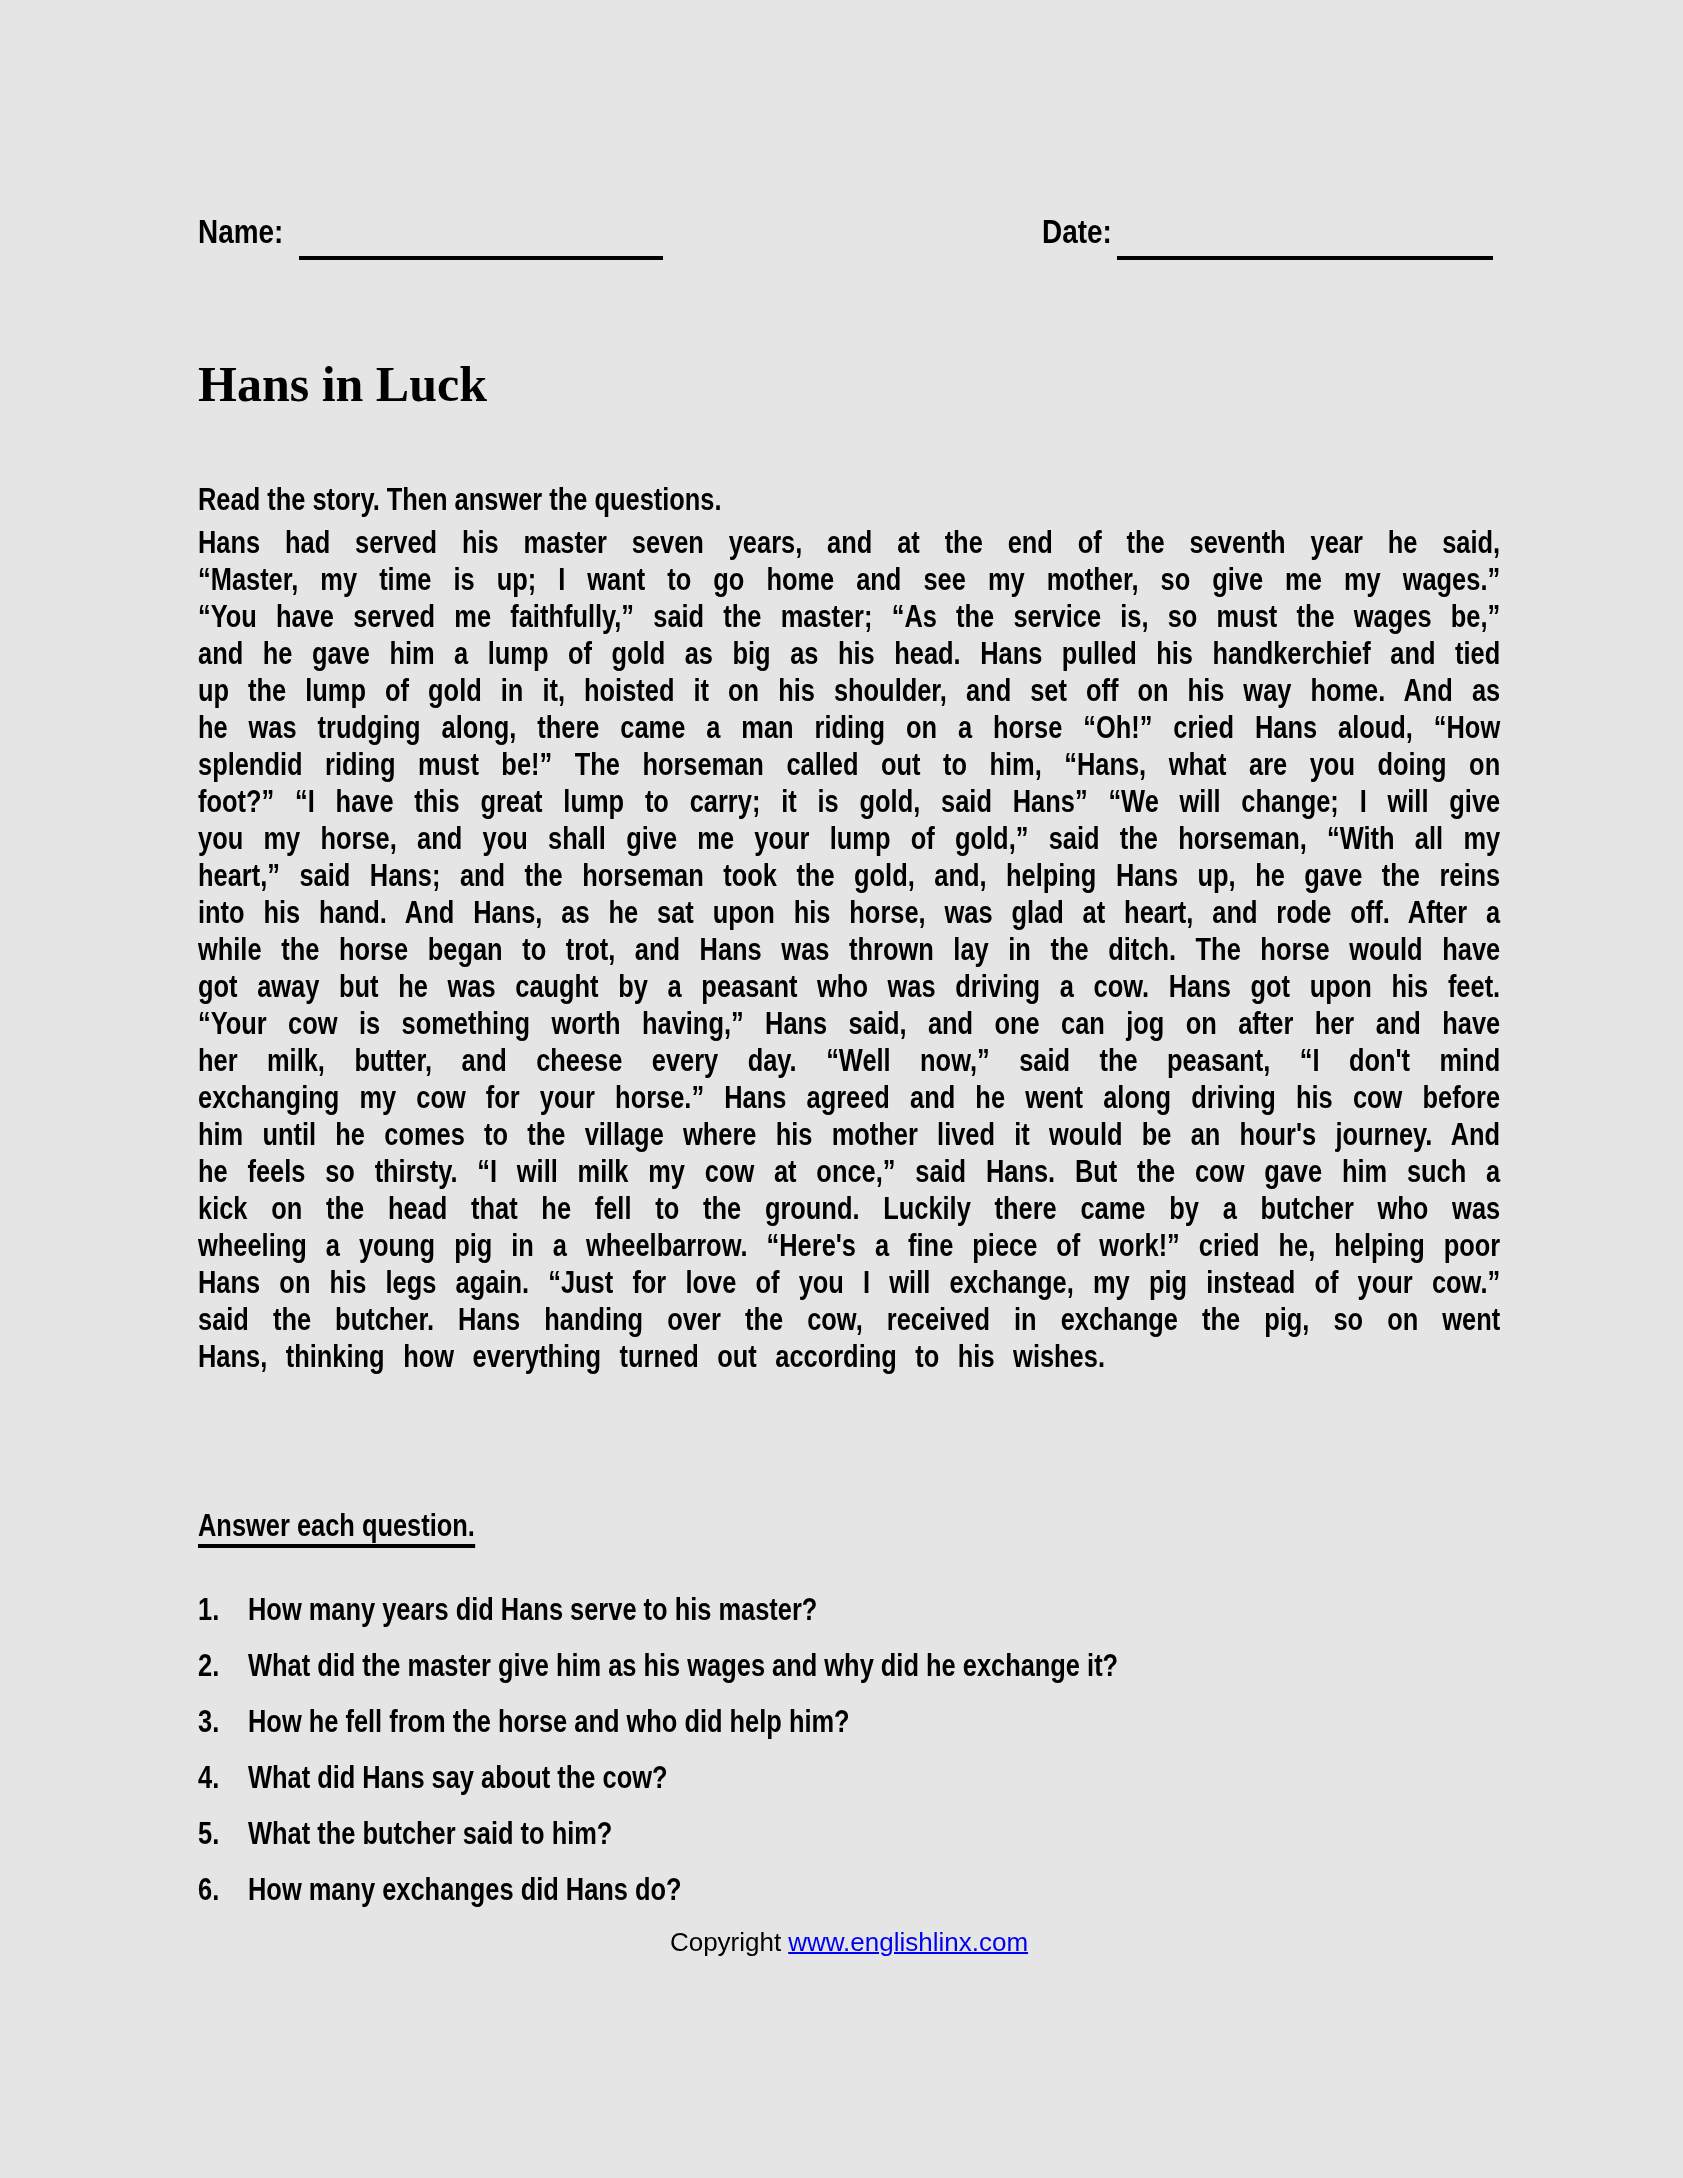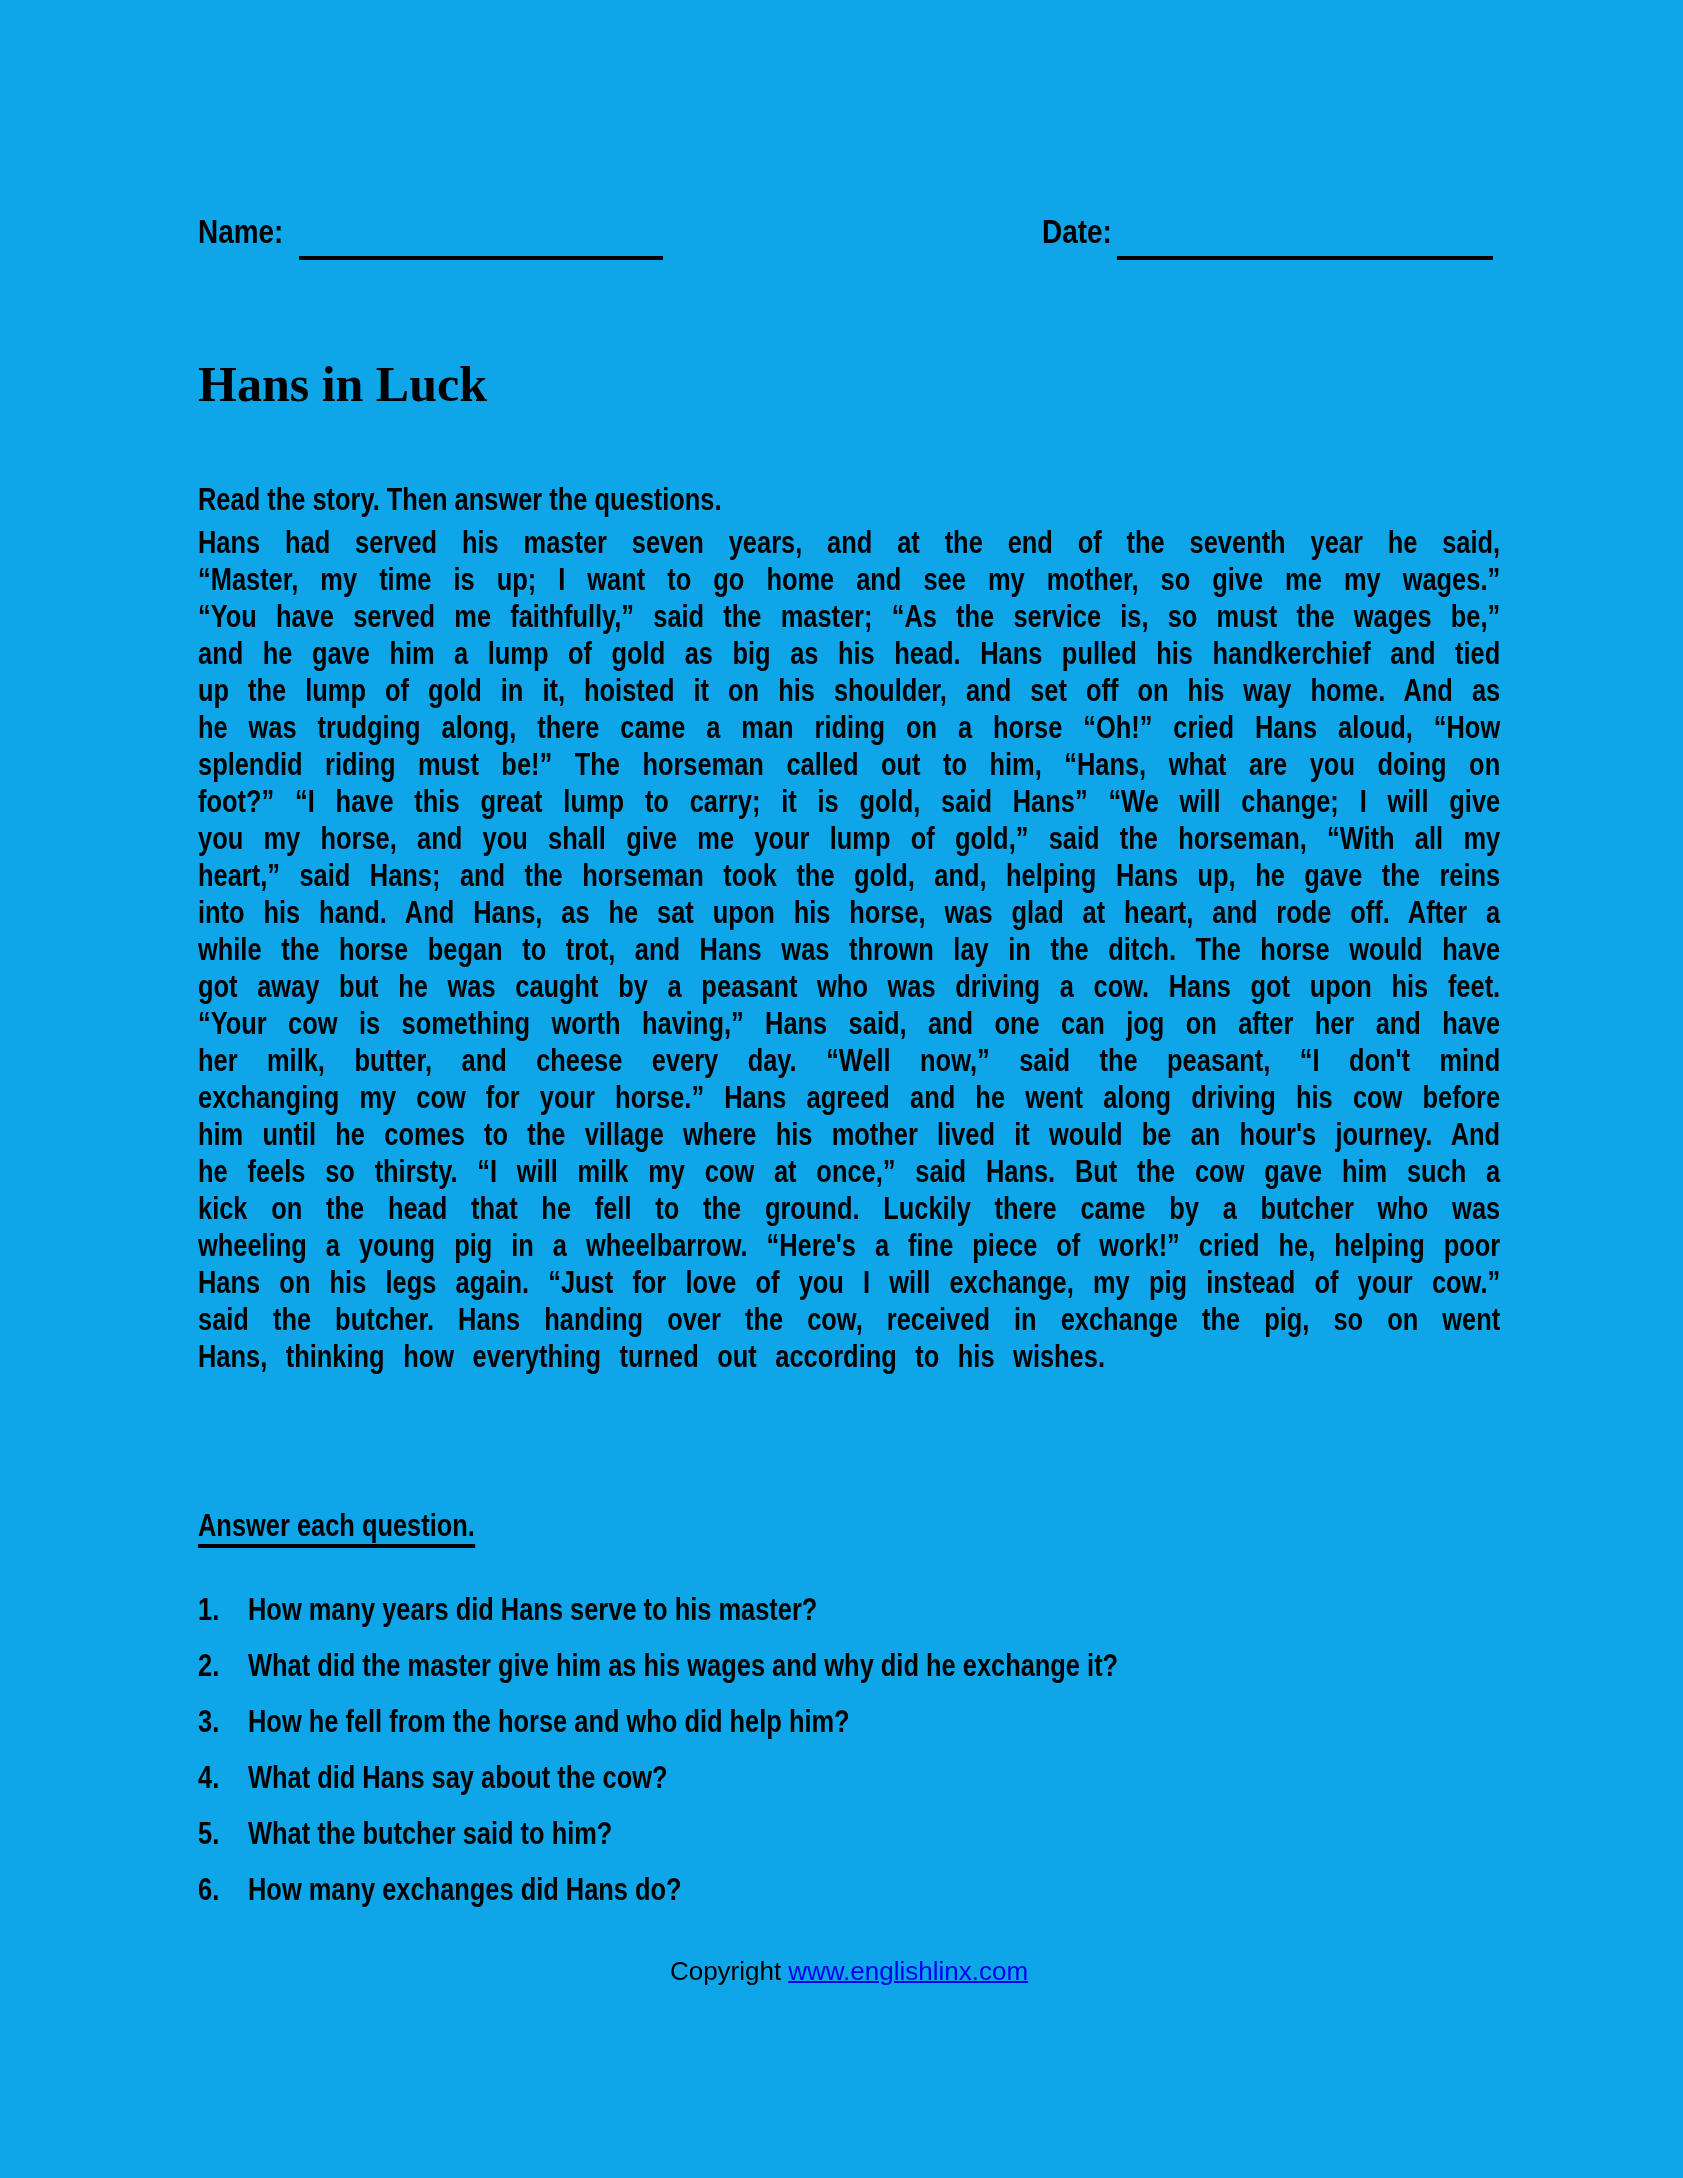--- a/index.html
+++ b/index.html
@@ -1,20 +1,20 @@
 <!DOCTYPE html>
 <html><head>
 <meta charset="utf-8">
 <style>
   html, body { margin: 0; padding: 0; background: #ffffff; }
   .page {
     position: relative;
     width: 1683px;
     height: 2178px;
-    background: #0ea5e9;
+    background: #e5e5e5;
     color: #000000;
     font-family: "Liberation Sans", sans-serif;
     font-weight: bold;
     overflow: hidden;
   }
   
   .cx {
     display: inline-block;
     transform: scaleX(0.82);
     transform-origin: 0 0;
@@ -141,18 +141,18 @@
   </div>
   <div class="q-row" style="top:1814px;">
     <span class="q-num"><span class="cx">5.</span></span>
     <span class="q-text"><span class="cx">What the butcher said to him?</span></span>
   </div>
   <div class="q-row" style="top:1870px;">
     <span class="q-num"><span class="cx">6.</span></span>
     <span class="q-text"><span class="cx">How many exchanges did Hans do?</span></span>
   </div>
 
-  <div class="band footer" style="top:1927px;margin-top:29px;">
+  <div class="band footer" style="top:1927px;">
     <span>Copyright</span><a class="link">www.englishlinx.com</a>
   </div>
 
 </div>
 
 
 </body></html>

